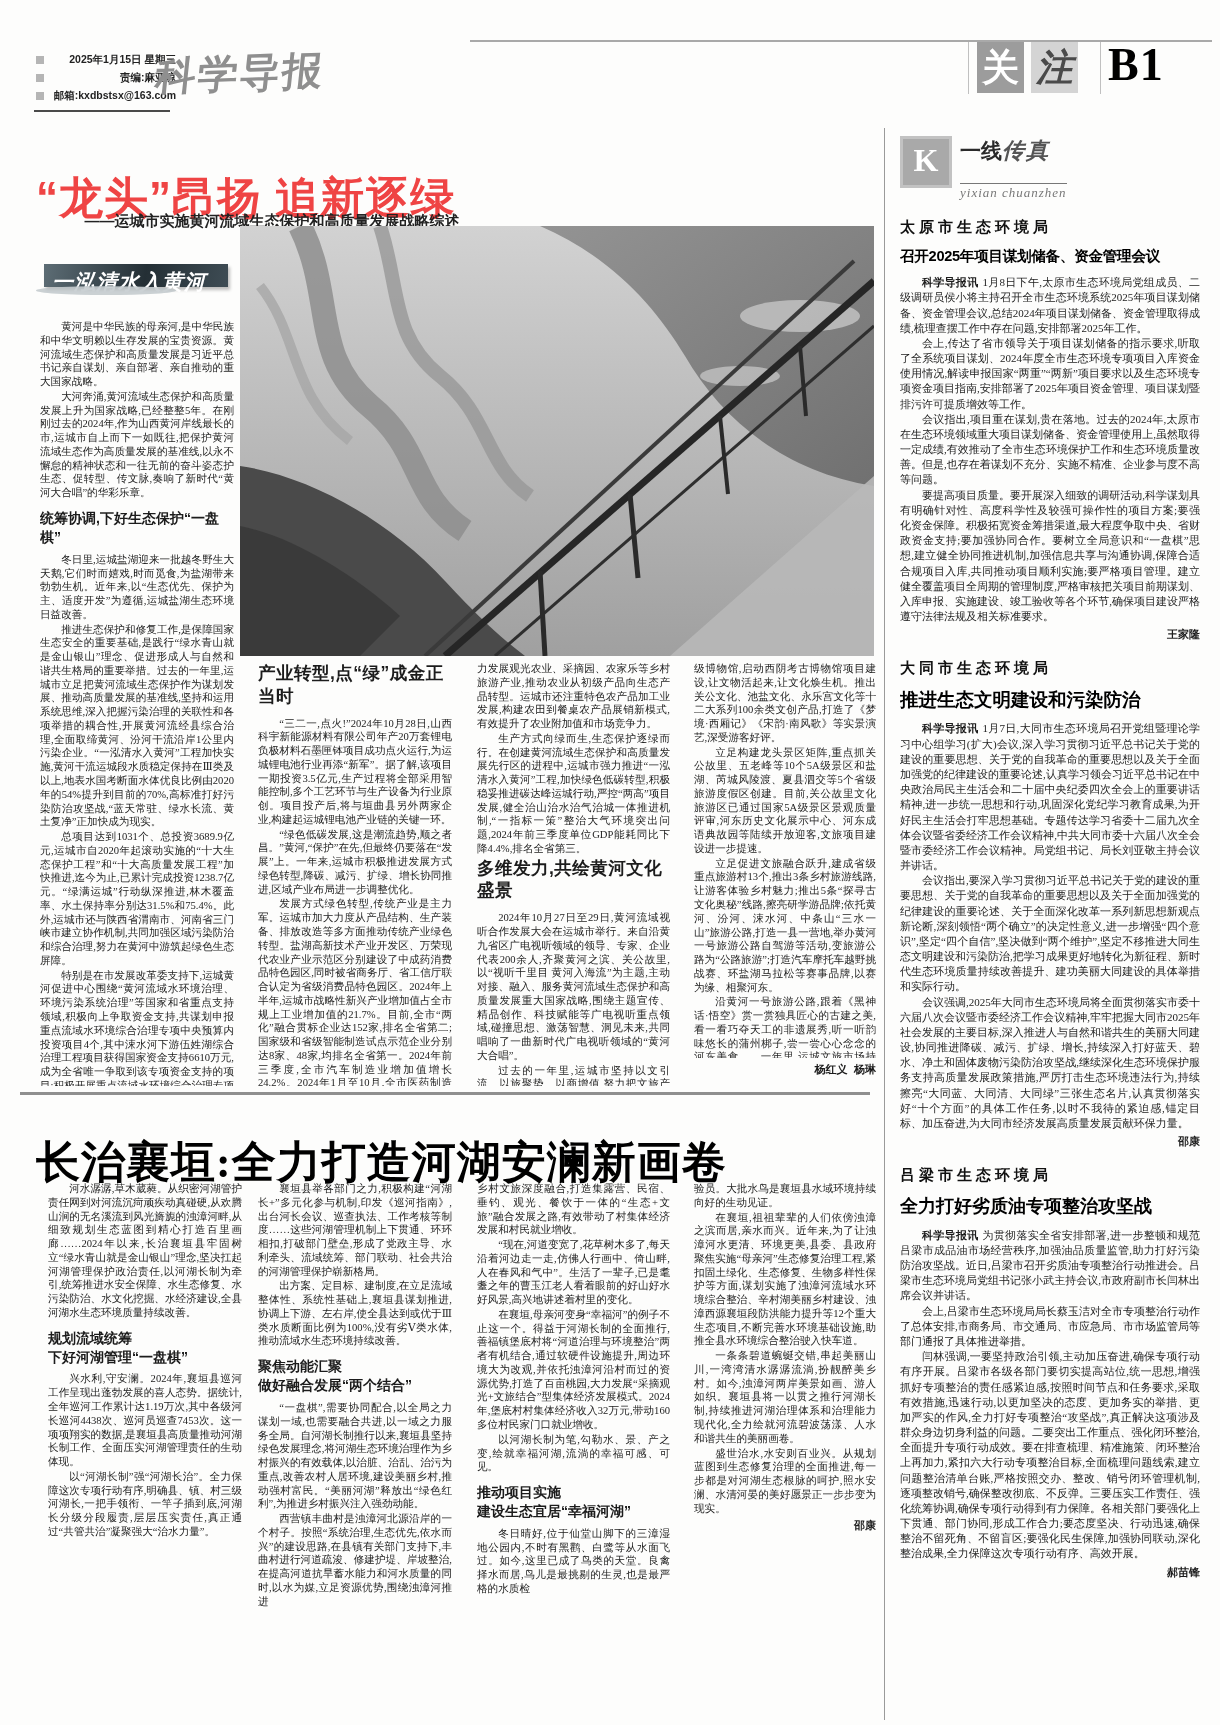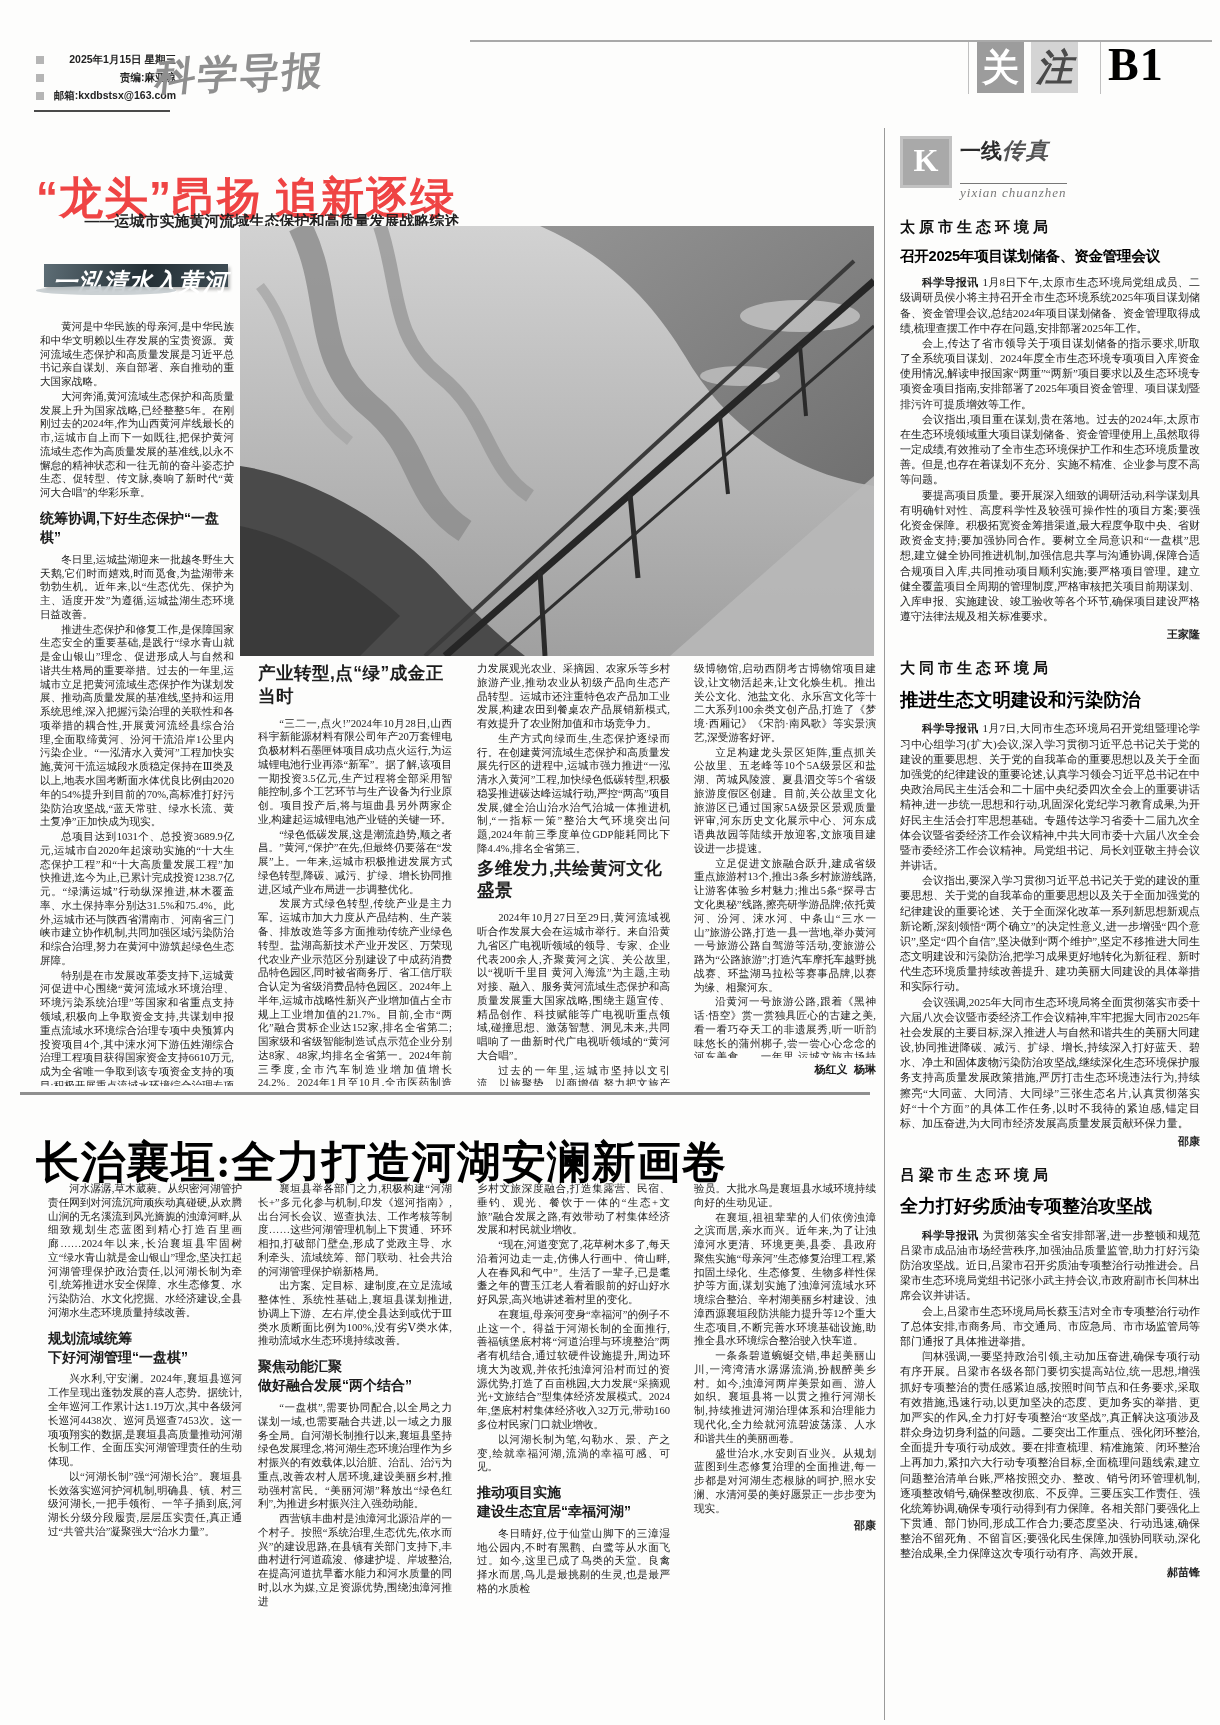--- a/index.html
+++ b/index.html
@@ -20,22 +20,22 @@
   .badge-guan{left:977px;background:#9c9c9c;color:#fff;font-size:37px;font-family:"Liberation Sans",sans-serif;}
   .badge-zhu{left:1031px;background:#d4d4d4;color:#4a4a4a;font-size:37px;font-style:italic;}
   .pageno{left:1108px;top:38px;font-size:46px;font-weight:900;color:#000;letter-spacing:1px;}
   
   .mh{left:36px;top:140px;width:472px;font-family:"Liberation Sans","DejaVu Sans",sans-serif;
       font-weight:900;font-size:44px;letter-spacing:1px;color:#ef4444;white-space:nowrap;}
   .msub{left:36px;top:212px;width:472px;text-align:center;font-family:"Liberation Sans",sans-serif;
         font-weight:bold;font-size:15px;color:#222;}
   .banner{left:44px;top:264px;width:176px;height:23px;line-height:36px;padding-left:8px;
           background:linear-gradient(100deg,#5d6d75 0%,#242f35 55%,#3e4c54 100%);
-          color:#fff;font-style:italic;font-weight:bold;font-size:24px;letter-spacing:1px;
-          font-family:"Liberation Sans",sans-serif;box-shadow:2px 3px 3px rgba(0,0,0,.25);text-align:right;}
+          color:#fff;font-style:italic;font-weight:bold;font-size:21px;letter-spacing:1px;
+          font-family:"Liberation Sans",sans-serif;box-shadow:2px 3px 3px rgba(0,0,0,.25);}
   .banner::after{content:"";position:absolute;left:-8px;bottom:-8px;width:140px;height:9px;
           background:#b9c2c6;border-radius:50%;opacity:.75;}
   .photo{left:240px;top:226px;width:634px;height:430px;background:#bbb;overflow:hidden;}
   .photo svg{display:block;}
   .col{position:absolute;overflow:hidden;text-align:justify;font-size:10.6px;line-height:1.3;}
   .col p.para{margin:0 0 1px 0;text-indent:2em;}
   .col p.para.cont{text-indent:0;}
   h3.colhead{font-family:"Liberation Sans","DejaVu Sans",sans-serif;font-size:14px;font-weight:bold;
              margin:9px 0 6px 0;line-height:1.35;text-align:left;}
   h2.colheadlg{font-family:"Liberation Sans","DejaVu Sans",sans-serif;font-size:17.5px;font-weight:bold;
@@ -216,21 +216,21 @@
         </div>
     </section>
   </div>
 
   <div class="abs bot-rule"></div>
   <h1 class="abs bh">长治襄垣:全力打造河湖安澜新画卷</h1>
   <div class="col" id="bcol1">
       <p class="para">河水潺潺,草木葳蕤。从织密河湖管护责任网到对河流沉疴顽疾动真碰硬,从欢腾山涧的无名溪流到风光旖旎的浊漳河畔,从细致规划生态蓝图到精心打造百里画廊……2024年以来,长治襄垣县牢固树立“绿水青山就是金山银山”理念,坚决扛起河湖管理保护政治责任,以河湖长制为牵引,统筹推进水安全保障、水生态修复、水污染防治、水文化挖掘、水经济建设,全县河湖水生态环境质量持续改善。</p>
       <h3 class="colhead">规划流域统筹<br>下好河湖管理“一盘棋”</h3>
       <p class="para">兴水利,守安澜。2024年,襄垣县巡河工作呈现出蓬勃发展的喜人态势。据统计,全年巡河工作累计达1.19万次,其中各级河长巡河4438次、巡河员巡查7453次。这一项项翔实的数据,是襄垣县高质量推动河湖长制工作、全面压实河湖管理责任的生动体现。</p>
-      <p class="para">以“河湖长制”强“河湖长治”。襄垣县长效落实巡河护河机制,明确县、镇、村三级河湖长,一把手领衔、一竿子插到底,河湖长分级分段履责,层层压实责任,真正通过“共管共治”凝聚强大“治水力量”。</p>
+      <p class="para">以“河湖长制”强“河湖长治”。全力保障这次专项行动有序,明确县、镇、村三级河湖长,一把手领衔、一竿子插到底,河湖长分级分段履责,层层压实责任,真正通过“共管共治”凝聚强大“治水力量”。</p>
     </div>
   <div class="col" id="bcol2">
       <p class="para">襄垣县举各部门之力,积极构建“河湖长+”多元化参与机制,印发《巡河指南》,出台河长会议、巡查执法、工作考核等制度……这些河湖管理机制上下贯通、环环相扣,打破部门壁垒,形成了党政主导、水利牵头、流域统筹、部门联动、社会共治的河湖管理保护崭新格局。</p>
       <p class="para">出方案、定目标、建制度,在立足流域整体性、系统性基础上,襄垣县谋划推进,协调上下游、左右岸,使全县达到或优于Ⅲ类水质断面比例为100%,没有劣Ⅴ类水体,推动流域水生态环境持续改善。</p>
       <h3 class="colhead">聚焦动能汇聚<br>做好融合发展“两个结合”</h3>
       <p class="para">“一盘棋”,需要协同配合,以全局之力谋划一域,也需要融合共进,以一域之力服务全局。自河湖长制推行以来,襄垣县坚持绿色发展理念,将河湖生态环境治理作为乡村振兴的有效载体,以治脏、治乱、治污为重点,改善农村人居环境,建设美丽乡村,推动强村富民。“美丽河湖”释放出“绿色红利”,为推进乡村振兴注入强劲动能。</p>
       <p class="para">西营镇丰曲村是浊漳河北源沿岸的一个村子。按照“系统治理,生态优先,依水而兴”的建设思路,在县镇有关部门支持下,丰曲村进行河道疏浚、修建护堤、岸坡整治,在提高河道抗旱蓄水能力和河水质量的同时,以水为媒,立足资源优势,围绕浊漳河推进</p>
     </div>
   <div class="col" id="bcol3">
       <p class="para cont">乡村文旅深度融合,打造集露营、民宿、垂钓、观光、餐饮于一体的“生态+文旅”融合发展之路,有效带动了村集体经济发展和村民就业增收。</p>

